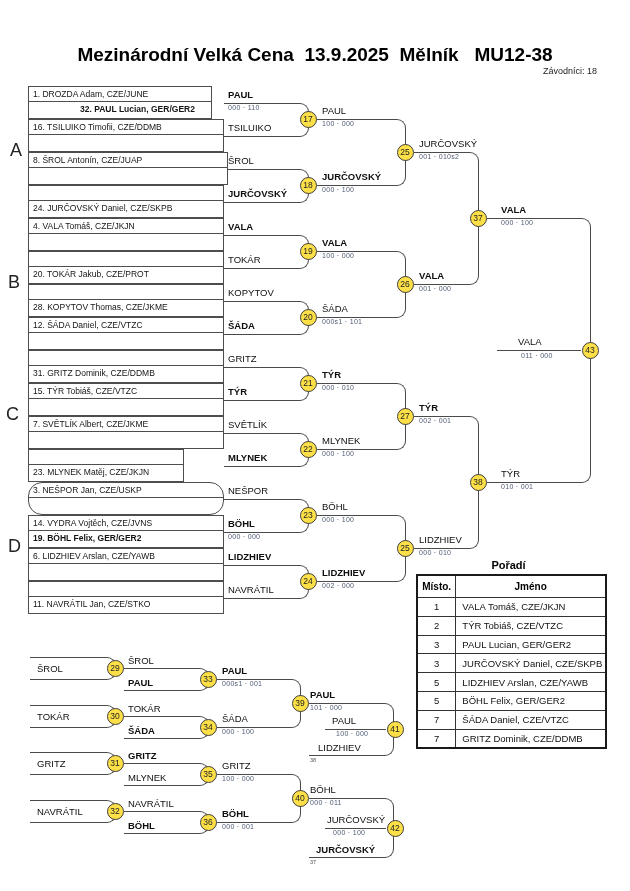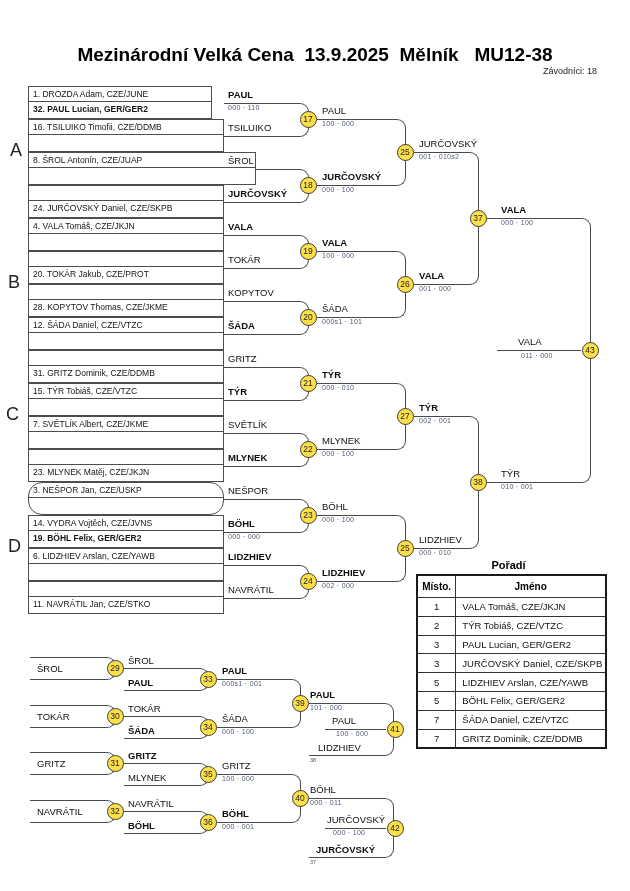--- a/index.html
+++ b/index.html
@@ -41,32 +41,32 @@
   <div class="title">Mezinárodní Velká Cena  13.9.2025  Mělník   MU12-38</div>
   <div class="players">Závodníci: 18</div>
 
   <div id="bracket">
       <div class="sec" style="left: 10px; top: 140px;">A</div>
       <div class="sec" style="left: 8px; top: 272px;">B</div>
       <div class="sec" style="left: 6px; top: 404px;">C</div>
       <div class="sec" style="left: 8px; top: 536px;">D</div>
       <div class="pairbox" style="left: 28px; top: 86px; width: 184px;">
         <div class="cell topc" style="font-weight: normal;">1. DROZDA Adam, CZE/JUNE</div>
-        <div class="cell b" style="font-weight: bold;">32. PAUL Lucian, GER/GER2</div>
+        <div class="cell b" style="font-weight: bold; margin-left: 47px;">32. PAUL Lucian, GER/GER2</div>
       </div>
       <div class="ln ed" style="left: 224px; top: 102.5px; width: 84px; height: 16.5px;"></div>
       <div class="name b" style="left: 228px; top: 88.5px;">PAUL</div>
       <div class="score" style="left: 228px; top: 103.5px;">000 · 110</div>
       <div class="pairbox" style="left: 28px; top: 119px; width: 196px;">
         <div class="cell topc" style="font-weight: normal;">16. TSILUIKO Timofii, CZE/DDMB</div>
         <div class="cell" style="font-weight: normal;"></div>
       </div>
       <div class="ln eu" style="left: 224px; top: 119px; width: 84px; height: 16.5px;"></div>
       <div class="name" style="left: 228px; top: 121.5px;">TSILUIKO</div>
-      <div class="pairbox" style="left: 28px; top: 152px; width: 228px;">
+      <div class="pairbox" style="left: 28px; top: 152px; width: 200px;">
         <div class="cell topc" style="font-weight: normal;">8. ŠROL Antonín, CZE/JUAP</div>
         <div class="cell" style="font-weight: normal;"></div>
       </div>
       <div class="ln ed" style="left: 224px; top: 168.5px; width: 84px; height: 16.5px;"></div>
       <div class="name" style="left: 228px; top: 154.5px;">ŠROL</div>
       <div class="pairbox" style="left: 28px; top: 185px; width: 196px;">
         <div class="cell topc" style="font-weight: normal;"></div>
         <div class="cell" style="font-weight: normal;">24. JURČOVSKÝ Daniel, CZE/SKPB</div>
       </div>
       <div class="ln eu" style="left: 224px; top: 185px; width: 84px; height: 16.5px;"></div>
@@ -106,21 +106,21 @@
         <div class="cell" style="font-weight: normal;"></div>
       </div>
       <div class="ln eu" style="left: 224px; top: 383px; width: 84px; height: 16.5px;"></div>
       <div class="name b" style="left: 228px; top: 385.5px;">TÝR</div>
       <div class="pairbox" style="left: 28px; top: 416px; width: 196px;">
         <div class="cell topc" style="font-weight: normal;">7. SVĚTLÍK Albert, CZE/JKME</div>
         <div class="cell" style="font-weight: normal;"></div>
       </div>
       <div class="ln ed" style="left: 224px; top: 432.5px; width: 84px; height: 16.5px;"></div>
       <div class="name" style="left: 228px; top: 418.5px;">SVĚTLÍK</div>
-      <div class="pairbox" style="left: 28px; top: 449px; width: 196px;">
+      <div class="pairbox" style="left: 28px; top: 449px; width: 156px;">
         <div class="cell topc" style="font-weight: normal;"></div>
         <div class="cell" style="font-weight: normal;">23. MLYNEK Matěj, CZE/JKJN</div>
       </div>
       <div class="ln eu" style="left: 224px; top: 449px; width: 84px; height: 16.5px;"></div>
       <div class="name b" style="left: 228px; top: 451.5px;">MLYNEK</div>
       <div class="pairbox" style="left: 28px; top: 482px; width: 196px; border-radius: 14px;">
         <div class="cell topc" style="font-weight: normal;">3. NEŠPOR Jan, CZE/USKP</div>
         <div class="cell" style="font-weight: normal;"></div>
       </div>
       <div class="ln ed" style="left: 224px; top: 498.5px; width: 84px; height: 16.5px;"></div>

